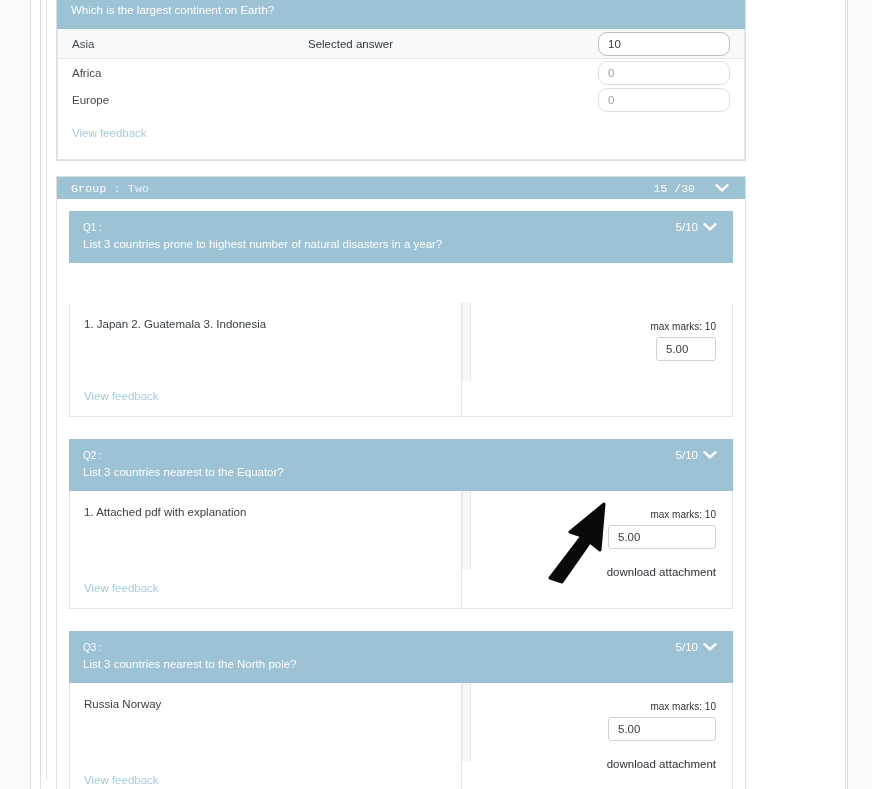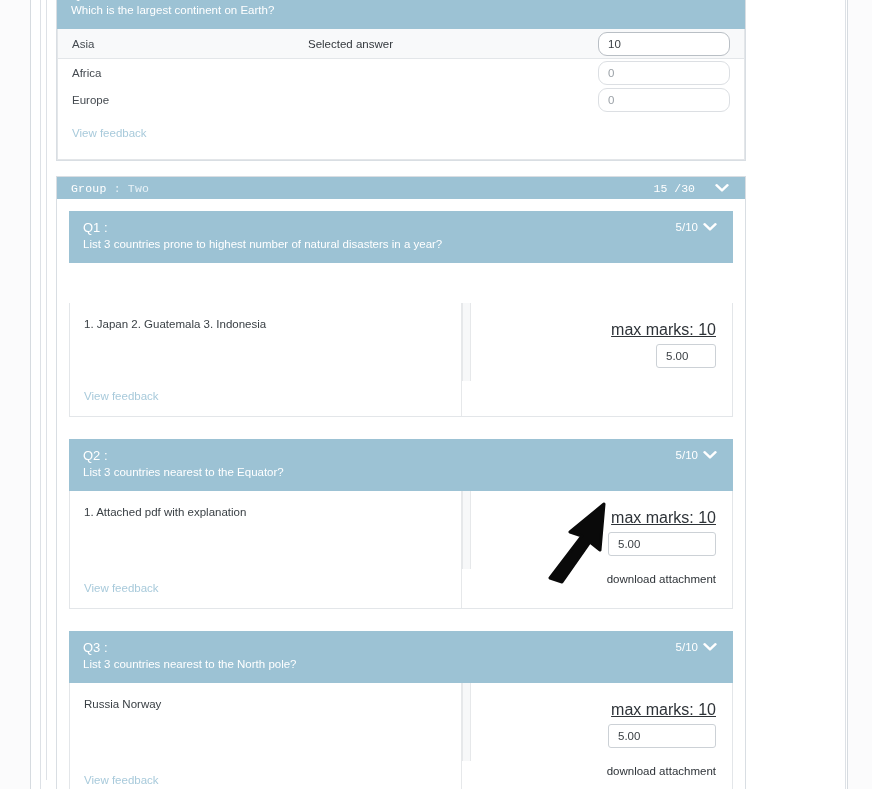--- a/index.html
+++ b/index.html
@@ -83,21 +83,21 @@
 
   .q-header {
     background: #9cc2d4;
     color: #ffffff;
     padding: 9px 16px 11px 14px;
     display: flex;
     justify-content: space-between;
     align-items: flex-start;
     min-height: 49px;
   }
-  .q-label { font-size: 13px; line-height: 15px; color: #ffffff; }
+  .q-label { font-size: 10px; line-height: 15px; color: #ffffff; }
   .q-text  { font-size: 11.5px; line-height: 16px; color: #ffffff; margin-top: 1px; }
   .q-score-wrap {
     display: flex; align-items: center; gap: 5px;
     font-size: 11.5px; color: #ffffff; padding-top: 1px;
   }
 
   .chev { display: inline-block; width: 14px; height: 10px; }
 
   
   .mcq-body {
@@ -173,23 +173,22 @@
     background: #f7f8f9;
     border-left: 1px solid #e6e8ea;
     border-right: 1px solid #e6e8ea;
   }
   .ans-right {
     flex: 1;
     padding: 18px 16px 0 0;
     text-align: right;
   }
   .max-marks {
-    font-size: 16px; color: #2e3338;
+    font-size: 10px; color: #2e3338;
     margin-bottom: 5px;
-    text-decoration: underline;
   }
   .mark-input {
     width: 60px; height: 24px;
     border: 1px solid #ccd1d6;
     border-radius: 3px;
     background: #ffffff;
     font-size: 11.5px; color: #3b4045;
     padding: 0 9px;
     text-align: left;
     font-family: "Liberation Sans", sans-serif;

